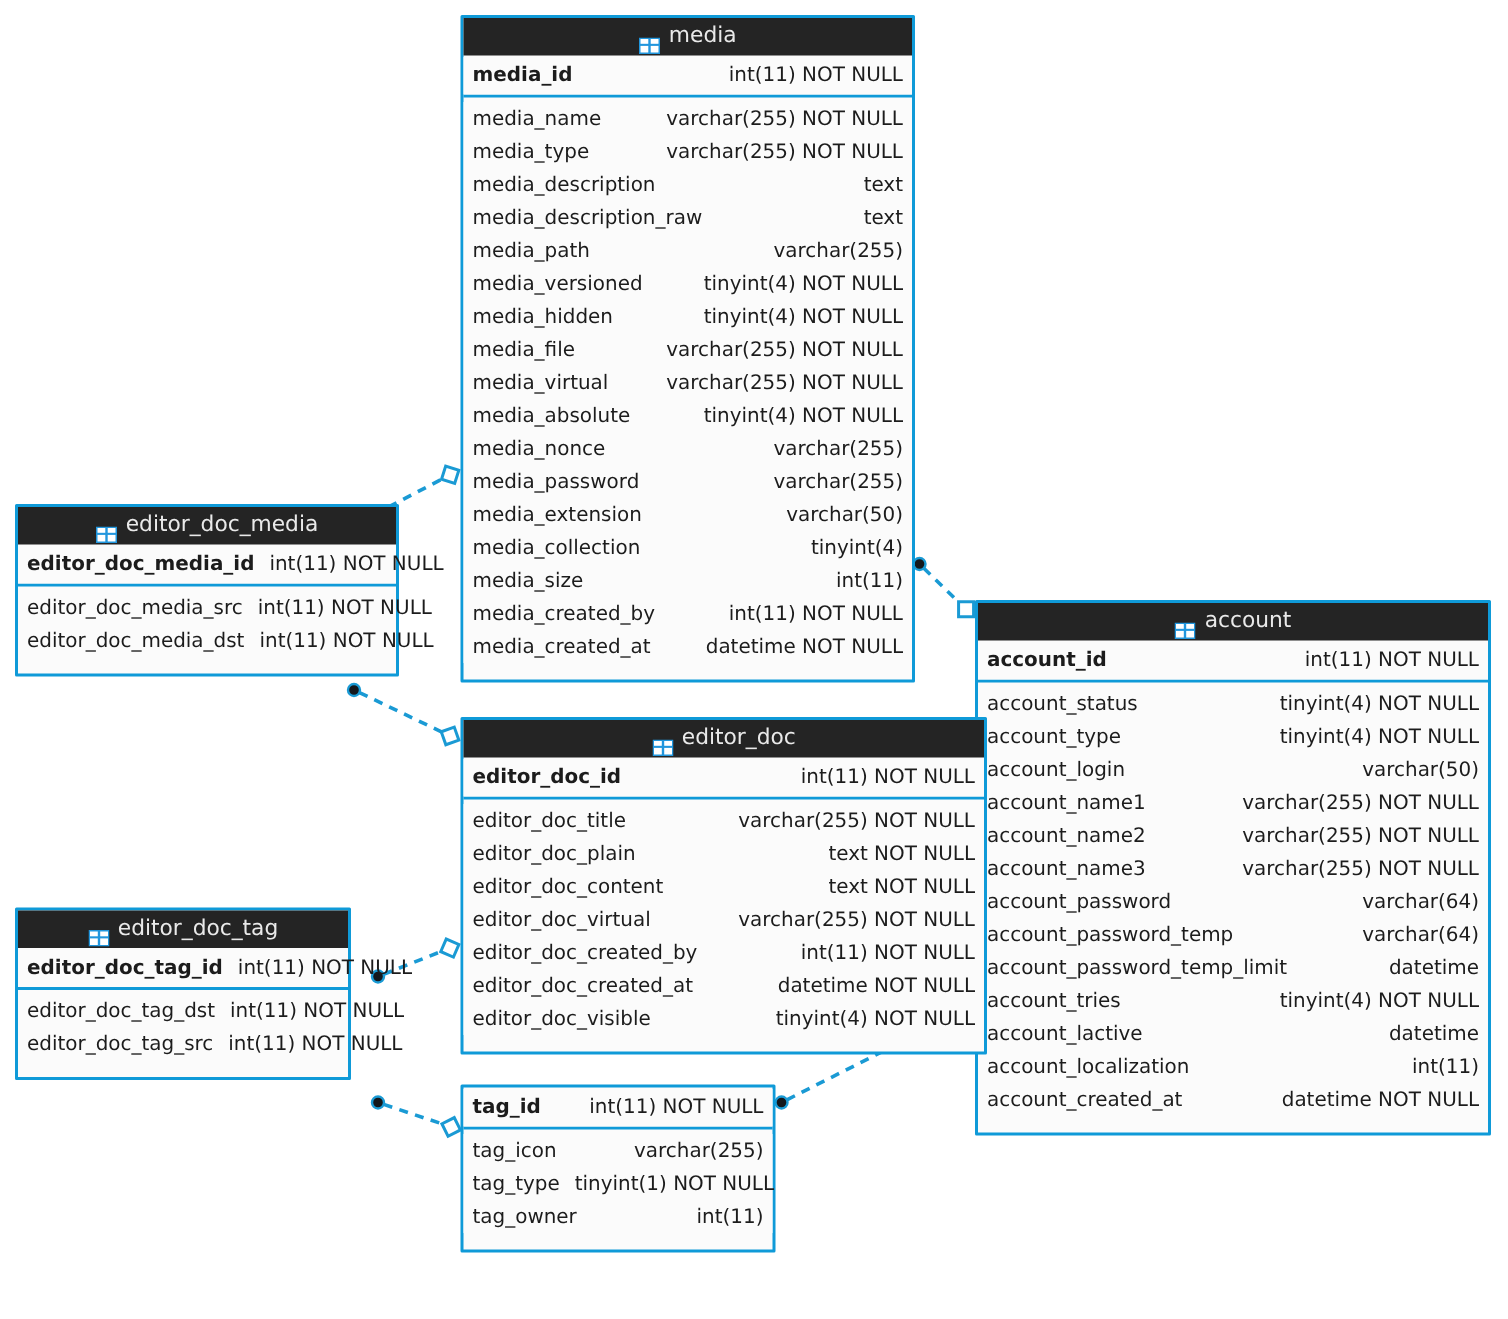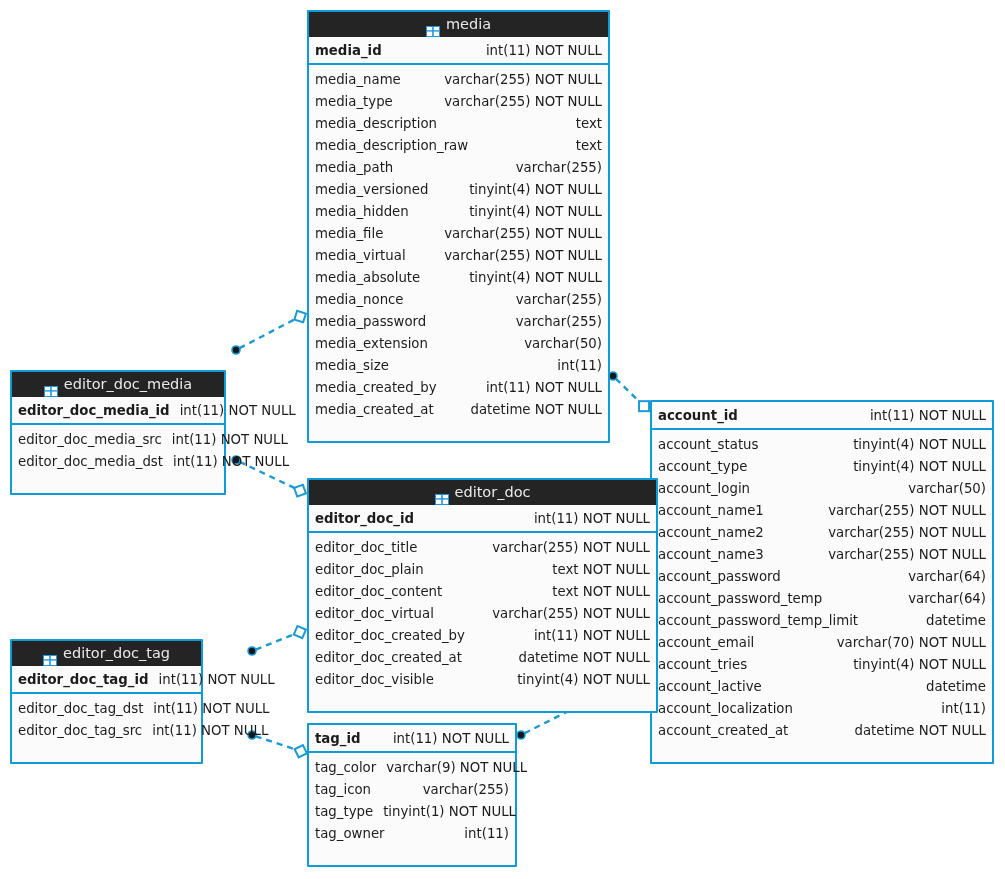--- a/index.html
+++ b/index.html
@@ -82,21 +82,21 @@
   }
   .field-type {
     text-align: right;
     padding-left: 10px;
   }
   .pk .field-name {
     font-weight: bold;
   }
   .body-rows {
     padding-top: 3px;
-    padding-bottom: 21px;
+    padding-bottom: 11px;
     border-radius: 24px;
   }
   .pk-block {
     padding-top: 1px;
   }
 </style>
 </head>
 <body>
 
 <div id="canvas">
@@ -202,34 +202,48 @@
           </div>
           <div class="field-row">
             <span class="field-name">media_password</span>
             <span class="field-type">varchar(255)</span>
           </div>
           <div class="field-row">
             <span class="field-name">media_extension</span>
             <span class="field-type">varchar(50)</span>
           </div>
           <div class="field-row">
+            <span class="field-name">media_collection</span>
+            <span class="field-type">tinyint(4)</span>
+          </div>
+          <div class="field-row">
             <span class="field-name">media_size</span>
             <span class="field-type">int(11)</span>
           </div>
           <div class="field-row">
             <span class="field-name">media_created_by</span>
             <span class="field-type">int(11) NOT NULL</span>
           </div>
           <div class="field-row">
             <span class="field-name">media_created_at</span>
             <span class="field-type">datetime NOT NULL</span>
           </div>
         </div>
       </div>
       <div class="entity" style="left: 650px; top: 400px; width: 344px;">
+        <div class="entity-header"><span class="hdr-inner">
+            <span class="tbl-icon"><svg width="14" height="11" viewBox="0 0 14 11">
+                <rect x="0" y="0" width="14" height="11" fill="#2196dd"></rect>
+                <rect x="1" y="1" width="5.2" height="3.2" fill="#ffffff"></rect>
+                <rect x="7.8" y="1" width="5.2" height="3.2" fill="#ffffff"></rect>
+                <rect x="1" y="5.6" width="5.2" height="4.4" fill="#ffffff"></rect>
+                <rect x="7.8" y="5.6" width="5.2" height="4.4" fill="#ffffff"></rect>
+              </svg></span>
+            <span>account</span>
+          </span></div>
         <div class="pk-row pk-block">
           <div class="field-row pk">
             <span class="field-name">account_id</span>
             <span class="field-type">int(11) NOT NULL</span>
           </div>
         </div>
         <div class="body-rows">
           <div class="field-row">
             <span class="field-name">account_status</span>
             <span class="field-type">tinyint(4) NOT NULL</span>
@@ -258,24 +272,20 @@
             <span class="field-name">account_password</span>
             <span class="field-type">varchar(64)</span>
           </div>
           <div class="field-row">
             <span class="field-name">account_password_temp</span>
             <span class="field-type">varchar(64)</span>
           </div>
           <div class="field-row">
             <span class="field-name">account_password_temp_limit</span>
             <span class="field-type">datetime</span>
-          </div>
-          <div class="field-row">
-            <span class="field-name">account_email</span>
-            <span class="field-type">varchar(70) NOT NULL</span>
           </div>
           <div class="field-row">
             <span class="field-name">account_tries</span>
             <span class="field-type">tinyint(4) NOT NULL</span>
           </div>
           <div class="field-row">
             <span class="field-name">account_lactive</span>
             <span class="field-type">datetime</span>
           </div>
           <div class="field-row">
@@ -329,21 +339,21 @@
           <div class="field-row">
             <span class="field-name">editor_doc_created_at</span>
             <span class="field-type">datetime NOT NULL</span>
           </div>
           <div class="field-row">
             <span class="field-name">editor_doc_visible</span>
             <span class="field-type">tinyint(4) NOT NULL</span>
           </div>
         </div>
       </div>
-      <div class="entity" style="left: 10px; top: 370px; width: 216px;">
+      <div class="entity" style="left: 10px; top: 336px; width: 256px;">
         <div class="entity-header"><span class="hdr-inner">
             <span class="tbl-icon"><svg width="14" height="11" viewBox="0 0 14 11">
                 <rect x="0" y="0" width="14" height="11" fill="#2196dd"></rect>
                 <rect x="1" y="1" width="5.2" height="3.2" fill="#ffffff"></rect>
                 <rect x="7.8" y="1" width="5.2" height="3.2" fill="#ffffff"></rect>
                 <rect x="1" y="5.6" width="5.2" height="4.4" fill="#ffffff"></rect>
                 <rect x="7.8" y="5.6" width="5.2" height="4.4" fill="#ffffff"></rect>
               </svg></span>
             <span>editor_doc_media</span>
           </span></div>
@@ -357,21 +367,21 @@
           <div class="field-row">
             <span class="field-name">editor_doc_media_src</span>
             <span class="field-type">int(11) NOT NULL</span>
           </div>
           <div class="field-row">
             <span class="field-name">editor_doc_media_dst</span>
             <span class="field-type">int(11) NOT NULL</span>
           </div>
         </div>
       </div>
-      <div class="entity" style="left: 10px; top: 639px; width: 193px;">
+      <div class="entity" style="left: 10px; top: 605px; width: 224px;">
         <div class="entity-header"><span class="hdr-inner">
             <span class="tbl-icon"><svg width="14" height="11" viewBox="0 0 14 11">
                 <rect x="0" y="0" width="14" height="11" fill="#2196dd"></rect>
                 <rect x="1" y="1" width="5.2" height="3.2" fill="#ffffff"></rect>
                 <rect x="7.8" y="1" width="5.2" height="3.2" fill="#ffffff"></rect>
                 <rect x="1" y="5.6" width="5.2" height="4.4" fill="#ffffff"></rect>
                 <rect x="7.8" y="5.6" width="5.2" height="4.4" fill="#ffffff"></rect>
               </svg></span>
             <span>editor_doc_tag</span>
           </span></div>
@@ -394,24 +404,20 @@
       </div>
       <div class="entity" style="left: 307px; top: 723px; width: 210px;">
         <div class="pk-row pk-block">
           <div class="field-row pk">
             <span class="field-name">tag_id</span>
             <span class="field-type">int(11) NOT NULL</span>
           </div>
         </div>
         <div class="body-rows">
           <div class="field-row">
-            <span class="field-name">tag_color</span>
-            <span class="field-type">varchar(9) NOT NULL</span>
-          </div>
-          <div class="field-row">
             <span class="field-name">tag_icon</span>
             <span class="field-type">varchar(255)</span>
           </div>
           <div class="field-row">
             <span class="field-name">tag_type</span>
             <span class="field-type">tinyint(1) NOT NULL</span>
           </div>
           <div class="field-row">
             <span class="field-name">tag_owner</span>
             <span class="field-type">int(11)</span>

